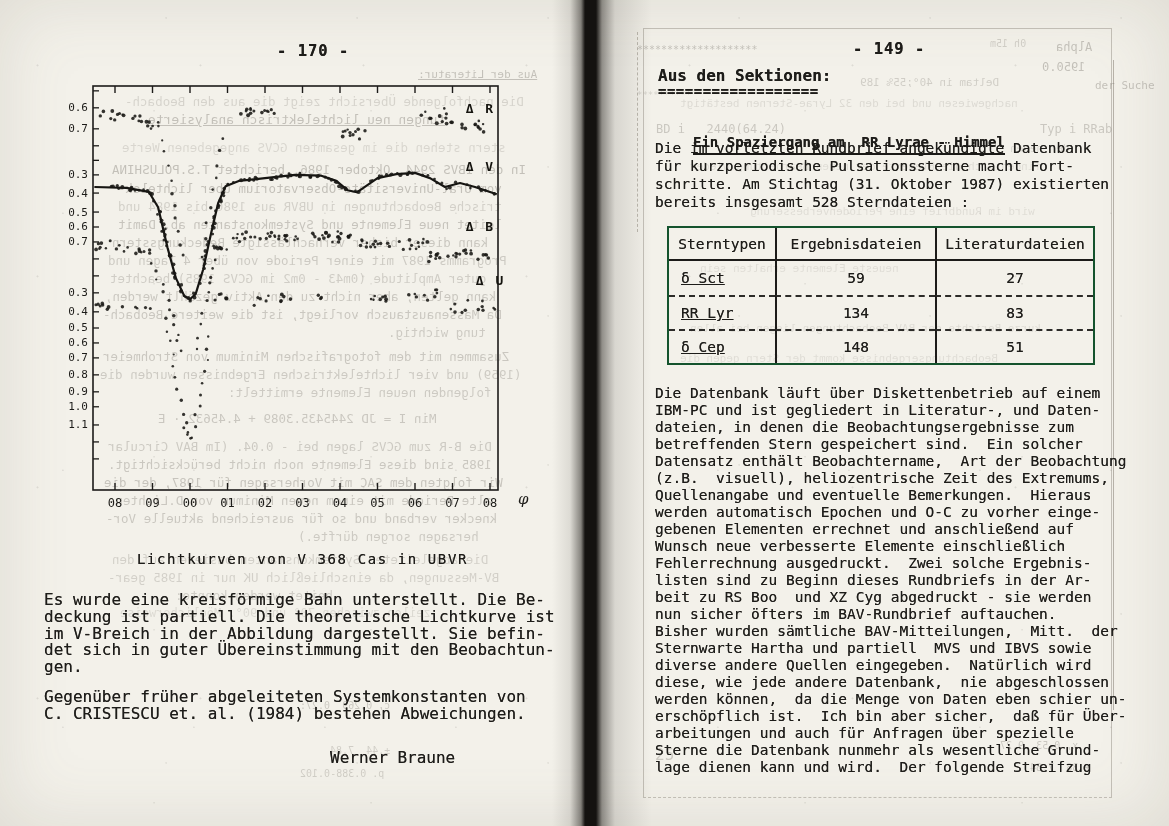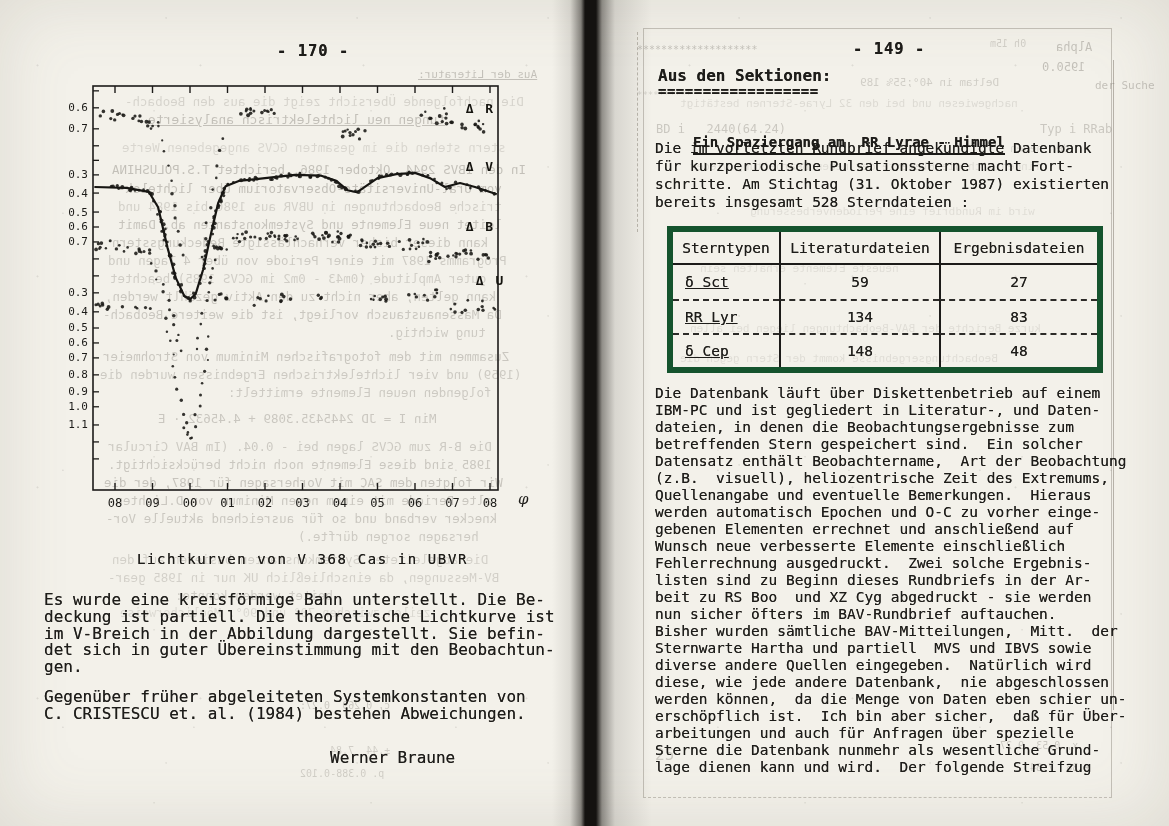--- a/index.html
+++ b/index.html
@@ -41,21 +41,21 @@
   .faintdash{position:absolute;left:637px;top:32px;width:0;height:200px;
     border-left:1px dashed rgba(120,113,100,.45);pointer-events:none;}
   .ghost{position:absolute;white-space:pre;color:#57524a;pointer-events:none;
     font-family:"DejaVu Sans Mono",monospace;}
   .ghost.mir{transform:scaleX(-1);}
   .ghost.und{text-decoration:underline;}
   
   .vtable{
     position:absolute;left:667px;top:226px;
     display:grid;grid-template-columns:106px 160px 158px;grid-template-rows:33px 34px 34px 34px;
-    border:6px solid #14532d;background:transparent;
+    border:2px solid #14532d;background:transparent;
   }
   .vtable .cell{display:flex;align-items:center;justify-content:center;
     font-size:14.5px;text-shadow:0 0 .45px rgba(25,23,20,.75);white-space:pre;}
   .vtable .c1,.vtable .c2{border-left:2px solid #1c1b19;}
   .vtable .hc{border-bottom:2px solid #1c1b19;}
   .vtable .dash{border-top:2px dashed #2c2b28;}
   .vtable .dc.c0{justify-content:flex-start;padding-left:12px;text-decoration:underline;}
   
   #lc text.ax{font-family:"DejaVu Sans Mono",monospace;font-size:11px;fill:#1d1c19;}
   #lc text.axx{font-family:"DejaVu Sans Mono",monospace;font-size:12px;fill:#1d1c19;}
@@ -694,31 +694,31 @@
   <div class="mono pgnum" style="left:853px;top:40px">- 149 -</div>
   <div class="mono sechdr" style="left:658px;top:66px">Aus den Sektionen:</div>
   <div class="mono secline" style="left:658px;top:83px">==================</div>
   <div class="mono arttitle" style="left:693px;top:106px">Ein Spaziergang am  RR Lyrae - Himmel</div>
   <div class="mono rintro" style="left:655px;top:139px">Die im vorletzten Rundbrief angekündigte Datenbank
 für kurzperiodische Pulsationssterne macht Fort-
 schritte. Am Stichtag (31. Oktober 1987) existierten
 bereits insgesamt 528 Sterndateien :</div>
   <div class="vtable" id="startable">
       <div class="cell c0 hc">Sterntypen</div>
+      <div class="cell c2 hc">Ergebnisdateien</div>
       <div class="cell c1 hc">Literaturdateien</div>
-      <div class="cell c2 hc">Ergebnisdateien</div>
       <div class="cell c0 dc">δ Sct</div>
       <div class="cell c1 dc">59</div>
       <div class="cell c2 dc">27</div>
       <div class="cell c0 dc dash">RR Lyr</div>
       <div class="cell c1 dc dash">134</div>
       <div class="cell c2 dc dash">83</div>
       <div class="cell c0 dc dash">δ Cep</div>
       <div class="cell c1 dc dash">148</div>
-      <div class="cell c2 dc dash">48</div>
+      <div class="cell c2 dc dash">51</div>
     </div>
   <div class="mono rbody" style="left:655px;top:385px">Die Datenbank läuft über Diskettenbetrieb auf einem
 IBM-PC und ist gegliedert in Literatur-, und Daten-
 dateien, in denen die Beobachtungsergebnisse zum
 betreffenden Stern gespeichert sind.  Ein solcher
 Datensatz enthält Beobachtername,  Art der Beobachtung
 (z.B.  visuell), heliozentrische Zeit des Extremums,
 Quellenangabe und eventuelle Bemerkungen.  Hieraus
 werden automatisch Epochen und O-C zu vorher einge-
 gebenen Elementen errechnet und anschließend auf

